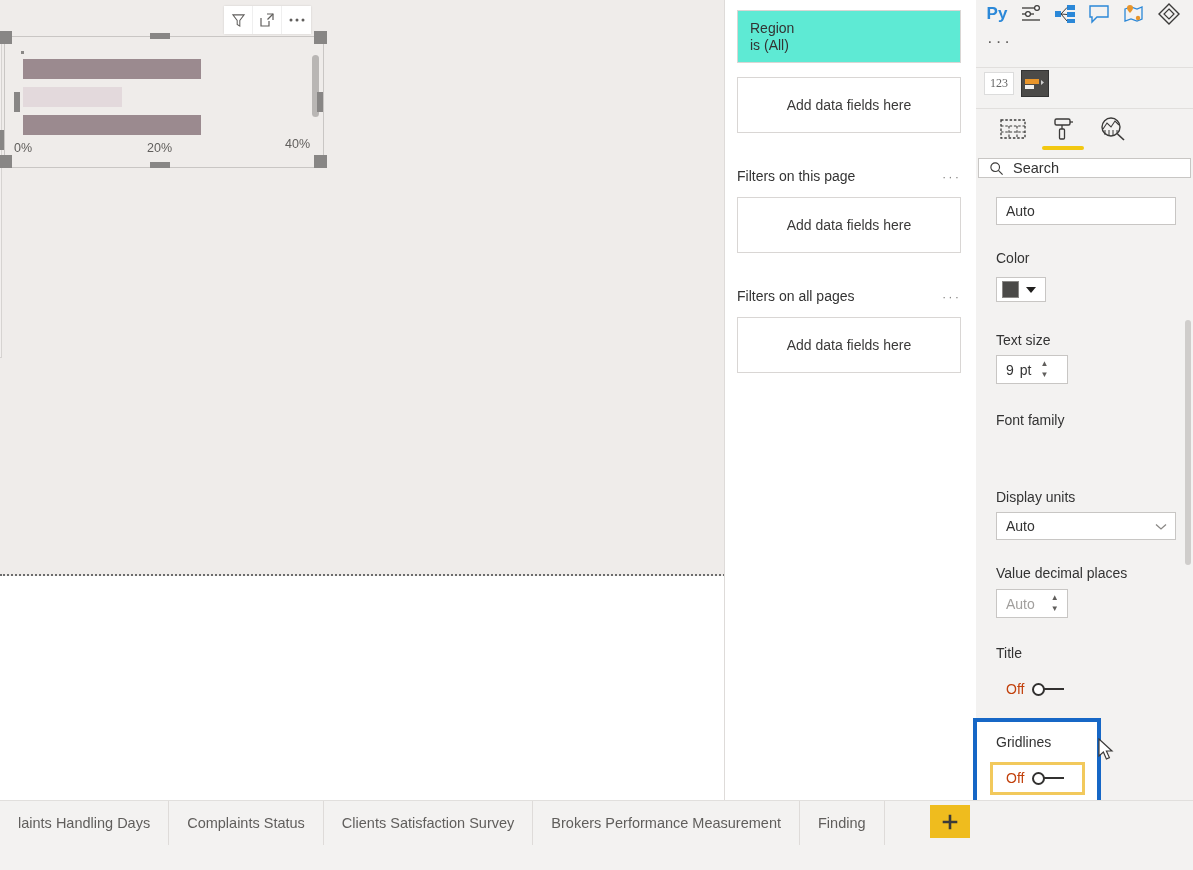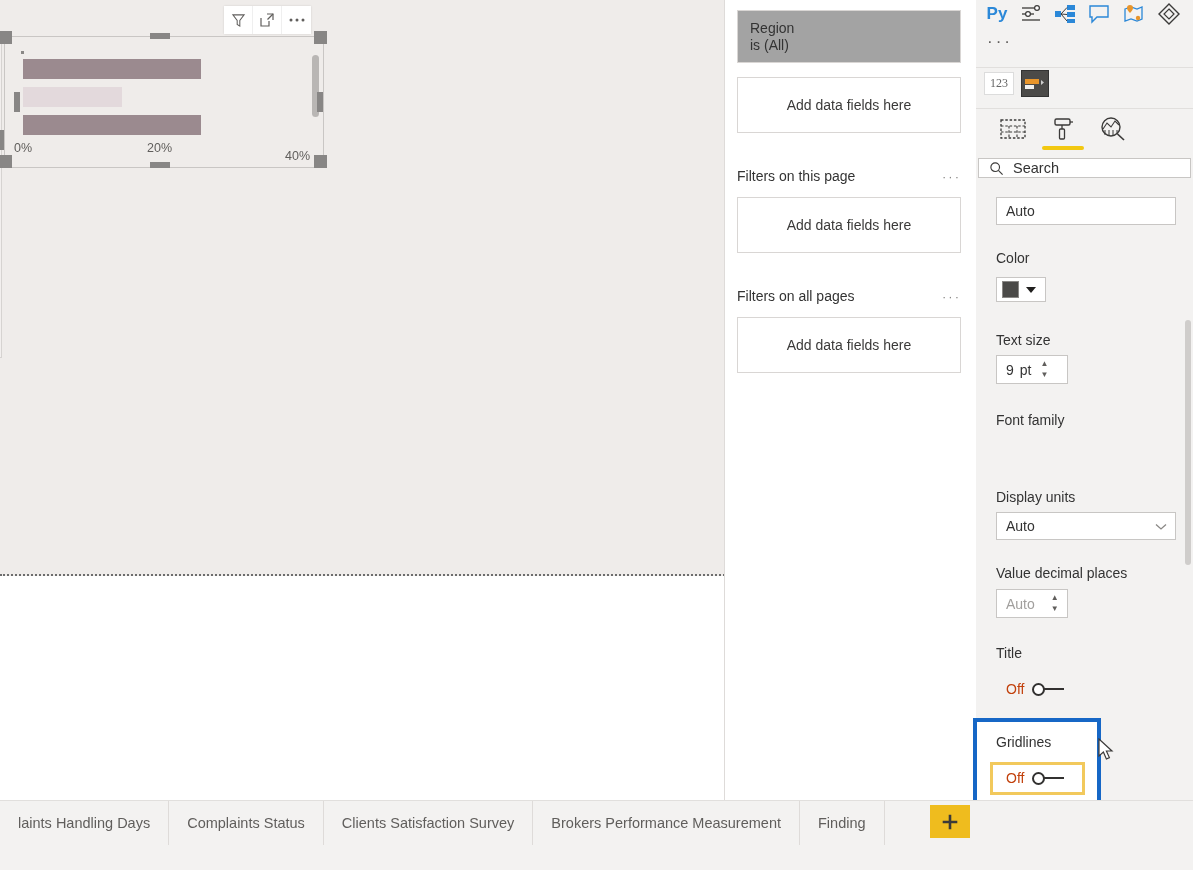--- a/index.html
+++ b/index.html
@@ -81,21 +81,21 @@
     background: #f2efee; border: 1px solid #d6d3d1;
   }
 
   
   .filters-pane {
     position: absolute; left: 725px; top: 0; width: 250px; height: 800px;
     background: #ffffff;
   }
   .filter-card {
     position: absolute; left: 12px; width: 224px;
-    background: #a3a3a3; border: 1px solid #d9d6d4;
+    background: #5eead4; border: 1px solid #d9d6d4;
   }
   .filter-card .fc-line1 {
     font-size: 14px; color: #333; padding: 9px 12px 0 12px;
   }
   .filter-card .fc-line2 {
     font-size: 14px; color: #333; padding: 1px 12px 9px 12px;
   }
   .drop-zone {
     position: absolute; left: 12px; width: 224px; height: 56px;
     border: 1px solid #d9d6d4; background: #fff;
@@ -291,21 +291,21 @@
     </div>
     <div class="bar-row" style="top:50px;">
       <div class="bar" id="bar1" style="width: 99.0698px; background: rgb(227, 217, 220);"></div>
     </div>
     <div class="bar-row" style="top:78px;">
       <div class="bar" id="bar2" style="width: 178.326px; background: rgb(155, 138, 143);"></div>
     </div>
 
     <div class="axis-label" style="left:9px;  top:104px;">0%</div>
     <div class="axis-label" style="left:142px; top:104px;">20%</div>
-    <div class="axis-label" style="left:280px; top:112px;">40%</div>
+    <div class="axis-label" style="left:280px; top:100px;">40%</div>
 
     <div class="vis-scroll-track"></div>
     <div class="vis-scroll-thumb"></div>
   </div>
 
   <div class="handle h-corner" style="left:-1px;  top:31px;"></div>
   <div class="handle h-corner" style="left:314px; top:31px;"></div>
   <div class="handle h-corner" style="left:-1px;  top:155px;"></div>
   <div class="handle h-corner" style="left:314px; top:155px;"></div>
   <div class="handle h-mid-h" style="left:150px; top:33px;"></div>

